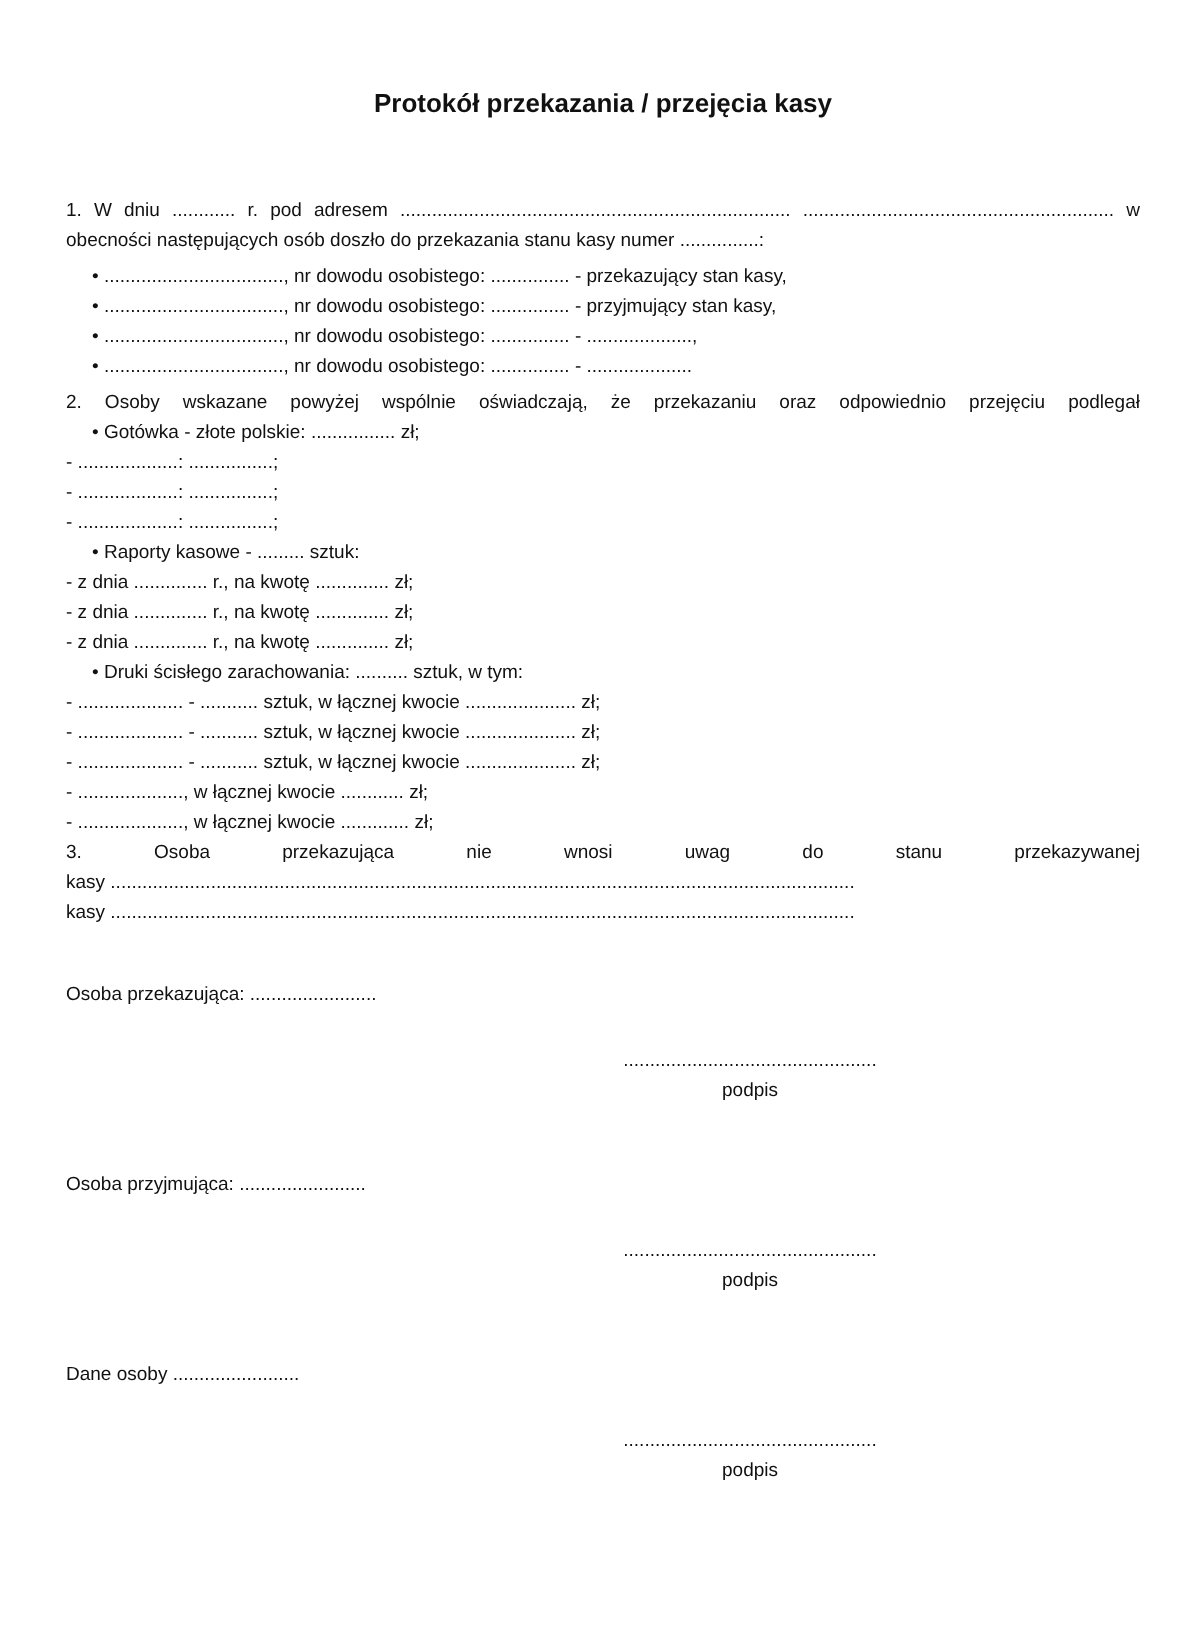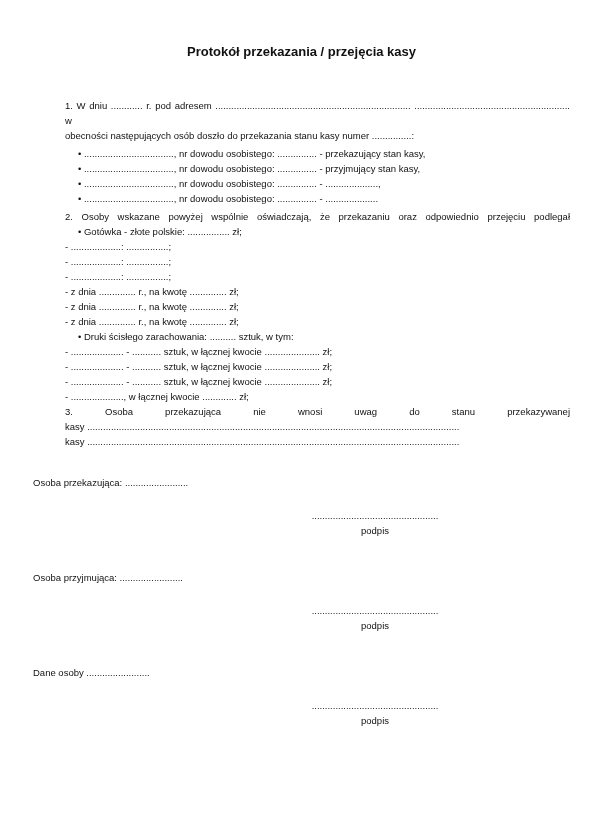--- a/index.html
+++ b/index.html
@@ -19,21 +19,20 @@
     font-weight:bold;
     text-align:center;
     margin:0 0 38px 0;
     line-height:16px;
   }
   .line {
     line-height:15px;
     min-height:15px;
     white-space:normal;
     overflow:hidden;
-    margin-left:32px;
   }
   .just {
     text-align:justify;
     text-align-last:justify;
   }
   .bullet { padding-left:13px; }
   .gap { margin-top:3px; }
   .sig-label {
     line-height:15px;
     min-height:15px;
@@ -64,27 +63,29 @@
   <div class="line">obecności następujących osób doszło do przekazania stanu kasy numer ...............:</div>
   <div class="line bullet gap">• .................................., nr dowodu osobistego: ............... - przekazujący stan kasy,</div>
   <div class="line bullet">• .................................., nr dowodu osobistego: ............... - przyjmujący stan kasy,</div>
   <div class="line bullet">• .................................., nr dowodu osobistego: ............... - ....................,</div>
   <div class="line bullet">• .................................., nr dowodu osobistego: ............... - ....................</div>
   <div class="line just gap">2. Osoby wskazane powyżej wspólnie oświadczają, że przekazaniu oraz odpowiednio przejęciu podlegał</div>
   <div class="line bullet">• Gotówka - złote polskie: ................ zł;</div>
   <div class="line">- ...................: ................;</div>
   <div class="line">- ...................: ................;</div>
   <div class="line">- ...................: ................;</div>
+  <div class="line bullet">• Raporty kasowe - ......... sztuk:</div>
   <div class="line">- z dnia .............. r., na kwotę .............. zł;</div>
   <div class="line">- z dnia .............. r., na kwotę .............. zł;</div>
   <div class="line">- z dnia .............. r., na kwotę .............. zł;</div>
   <div class="line bullet">• Druki ścisłego zarachowania: .......... sztuk, w tym:</div>
   <div class="line">- .................... - ........... sztuk, w łącznej kwocie ..................... zł;</div>
   <div class="line">- .................... - ........... sztuk, w łącznej kwocie ..................... zł;</div>
   <div class="line">- .................... - ........... sztuk, w łącznej kwocie ..................... zł;</div>
+  <div class="line">- ...................., w łącznej kwocie ............ zł;</div>
   <div class="line">- ...................., w łącznej kwocie ............. zł;</div>
   <div class="line just">3. Osoba przekazująca nie wnosi uwag do stanu przekazywanej</div>
   <div class="line">kasy .............................................................................................................................................</div>
   <div class="line">kasy .............................................................................................................................................</div>
 
   <div class="sig-label first">Osoba przekazująca: ........................</div>
   <div class="sig-block">
     <div class="sig-dots">................................................</div>
     <div class="sig-caption">podpis</div>
   </div>

